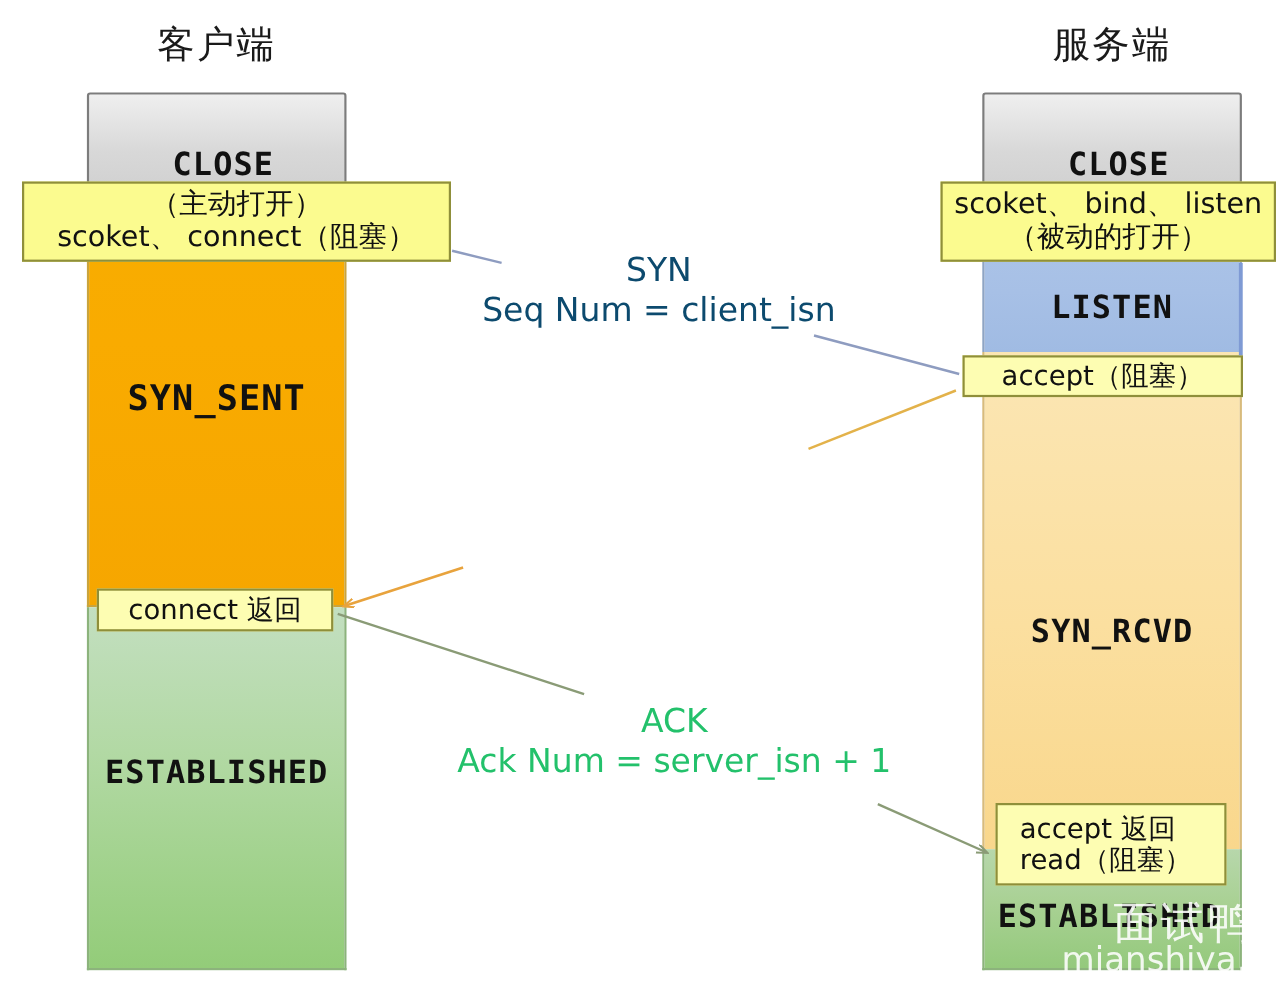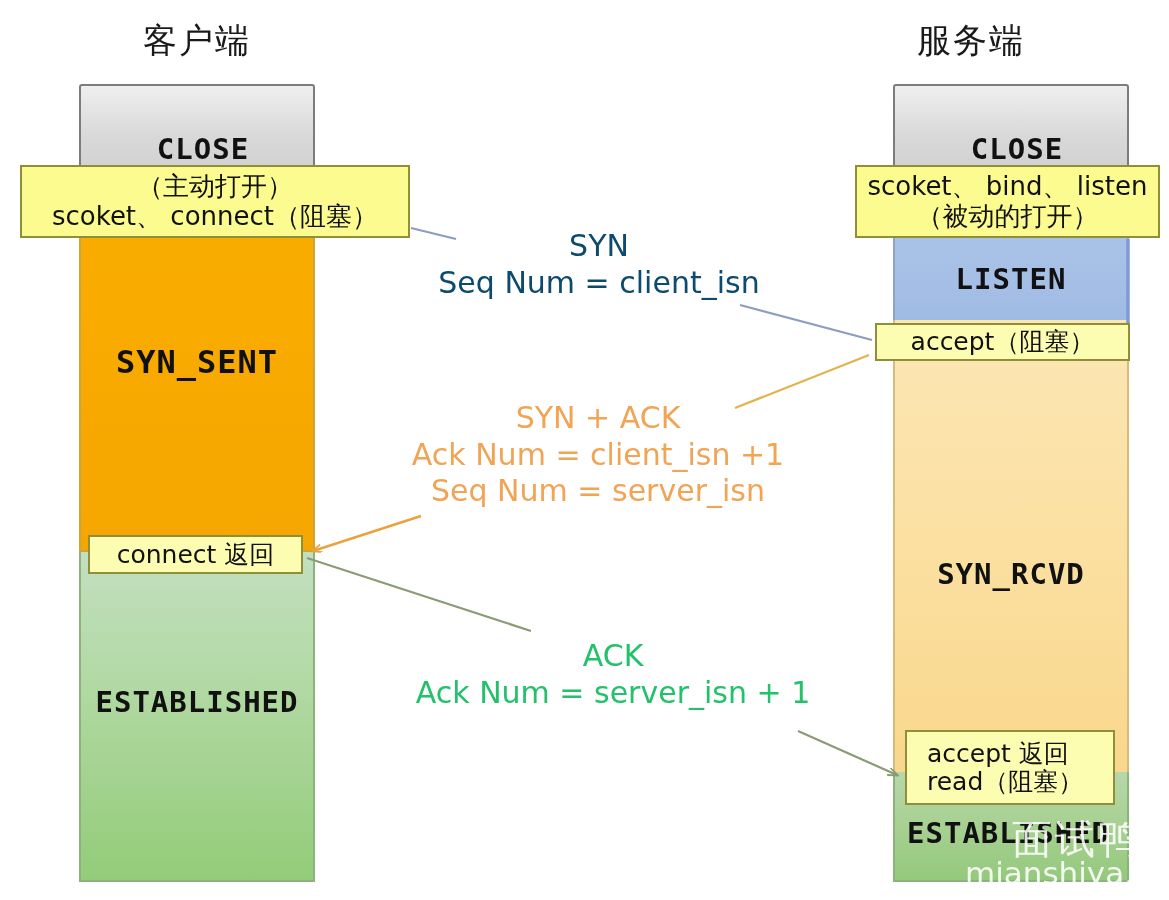--- a/index.html
+++ b/index.html
@@ -134,21 +134,21 @@
   }
   .wm-cn{font-size:40px;letter-spacing:3px;}
   .wm-url{font-size:31px;}
 </style>
 </head>
 <body>
 
 <div id="stage">
 
   <div class="col-title" style="left:79px;top:18px;width:236px;">客户端</div>
-  <div class="col-title" style="left:853px;top:18px;width:236px;font-family:Liberation Serif, serif;">服务端</div>
+  <div class="col-title" style="left:893px;top:18px;width:236px;font-family:Liberation Serif, serif;">服务端</div>
 
   <div class="band band-close" style="left:79px;top:84px;width:236px;height:98px;">
     <span class="band-label" style="transform:translateY(16px);">CLOSE</span>
   </div>
 
   <div class="band band-synsent" style="left:79px;top:182px;width:236px;height:370px;">
     <span class="band-label" style="transform:translateY(-4px);">SYN_SENT</span>
   </div>
 
   <div class="band band-estab" style="left:79px;top:552px;width:236px;height:330px;">
@@ -217,25 +217,20 @@
     <line x1="307" y1="558" x2="531" y2="631" stroke="#8a9b76" stroke-width="2.2"></line>
 
     <line x1="798" y1="731" x2="897" y2="775" stroke="#8a9b76" stroke-width="2.2" marker-end="url(#arrow-green)"></line>
   </svg>
 
   <div class="msg msg-syn" style="left:419px;top:228px;width:360px;">
     <span>SYN</span>
     <span>Seq Num = client_isn</span>
   </div>
 
-  <div class="msg msg-synack" style="left:398px;top:400px;width:400px;">
-    <span>SYN + ACK</span>
-    <span>Ack Num =  client_isn +1</span>
-    <span>Seq Num = server_isn</span>
-  </div>
 
   <div class="msg msg-ack" style="left:408px;top:638px;width:410px;">
     <span>ACK</span>
     <span>Ack Num = server_isn + 1</span>
   </div>
 
   <div class="wm wm-cn" style="left:1012px;top:812px;">面试鸭</div>
   <div class="wm wm-url" style="left:965px;top:855px;">mianshiya.com</div>
 
 </div>

